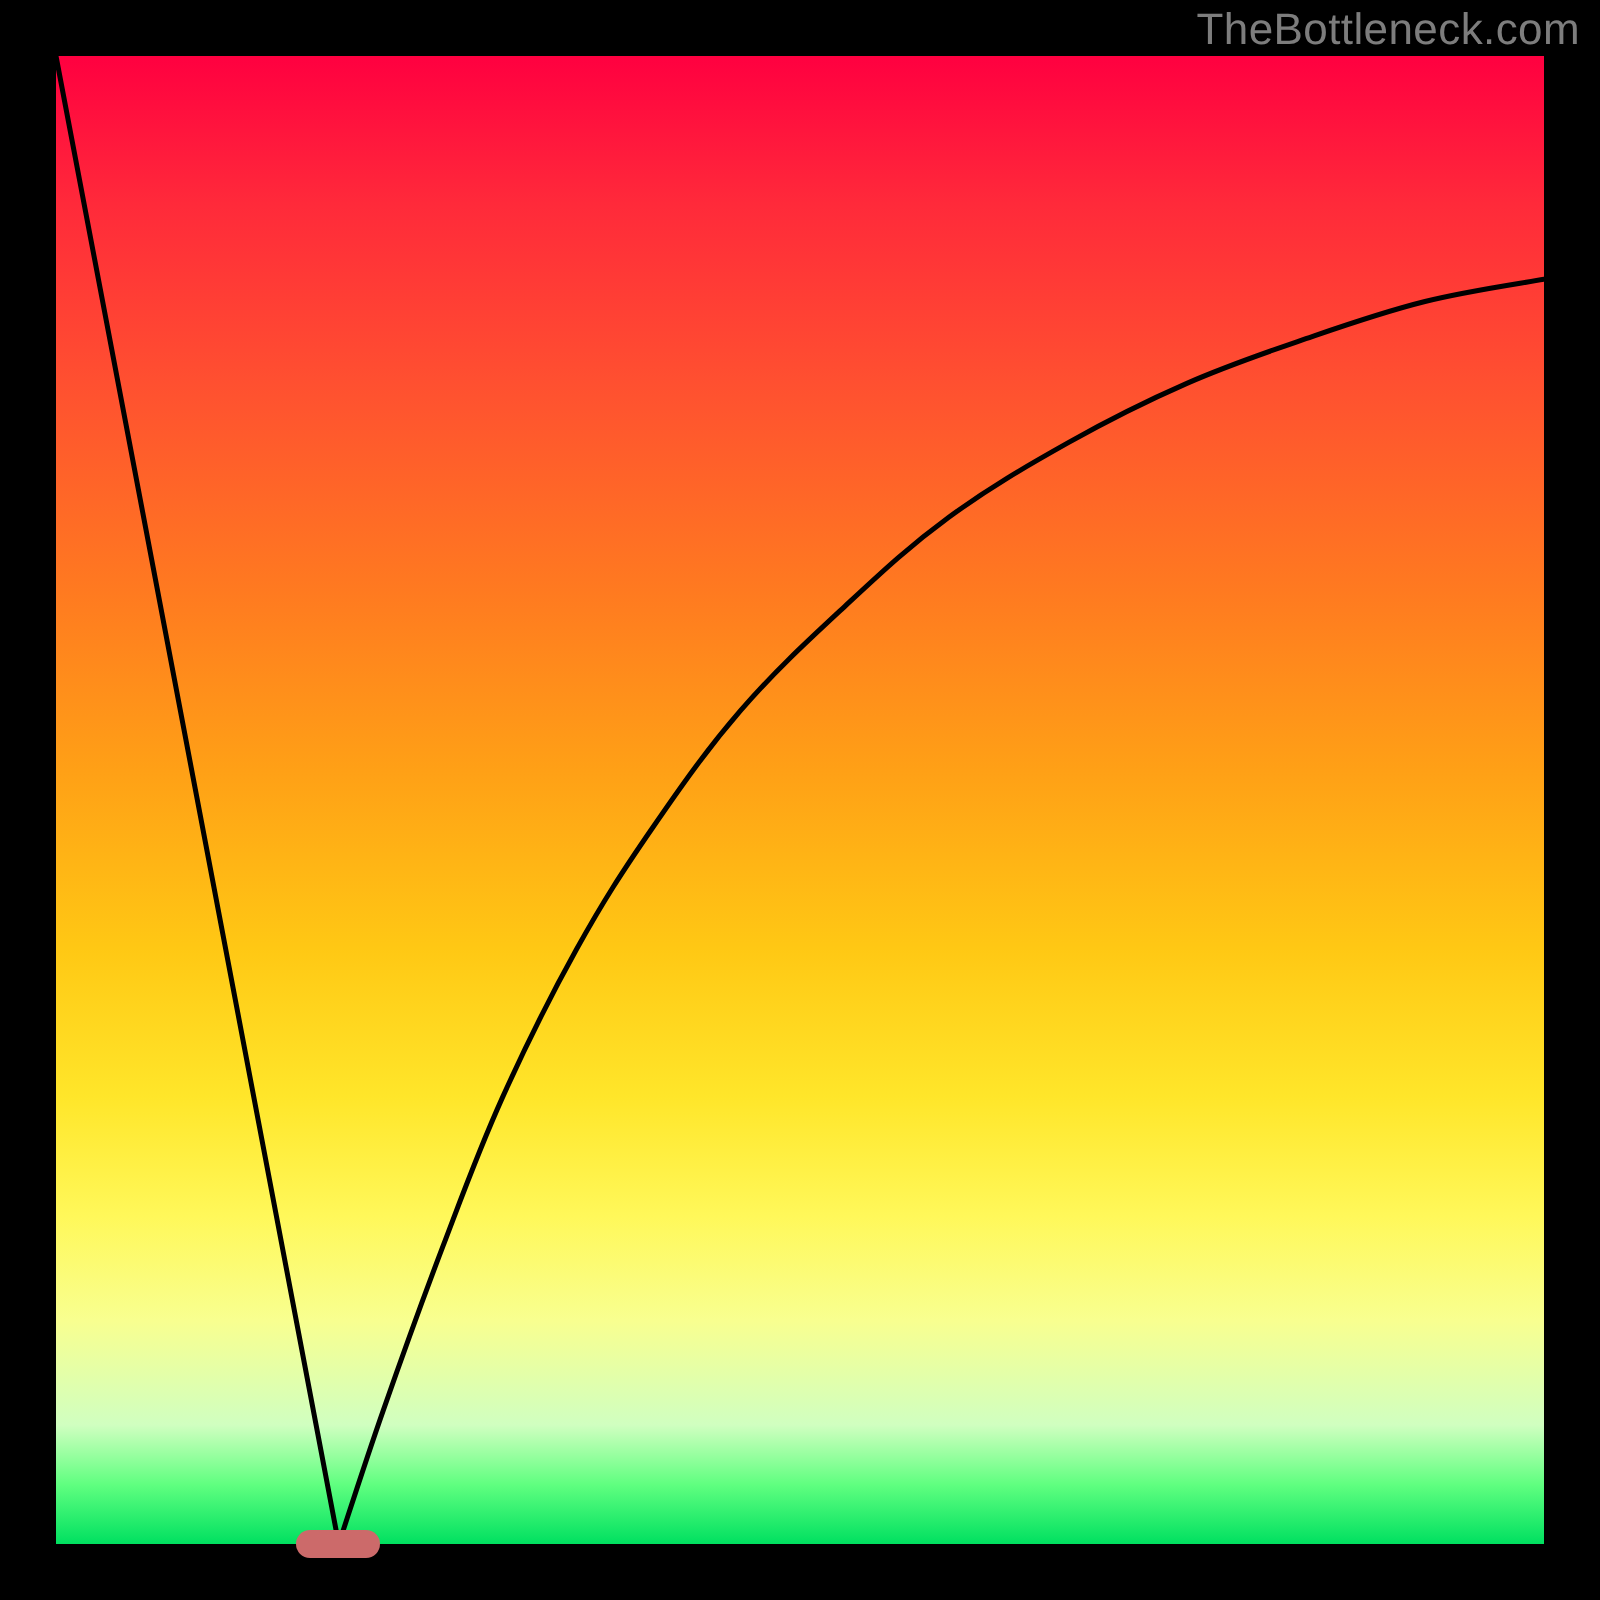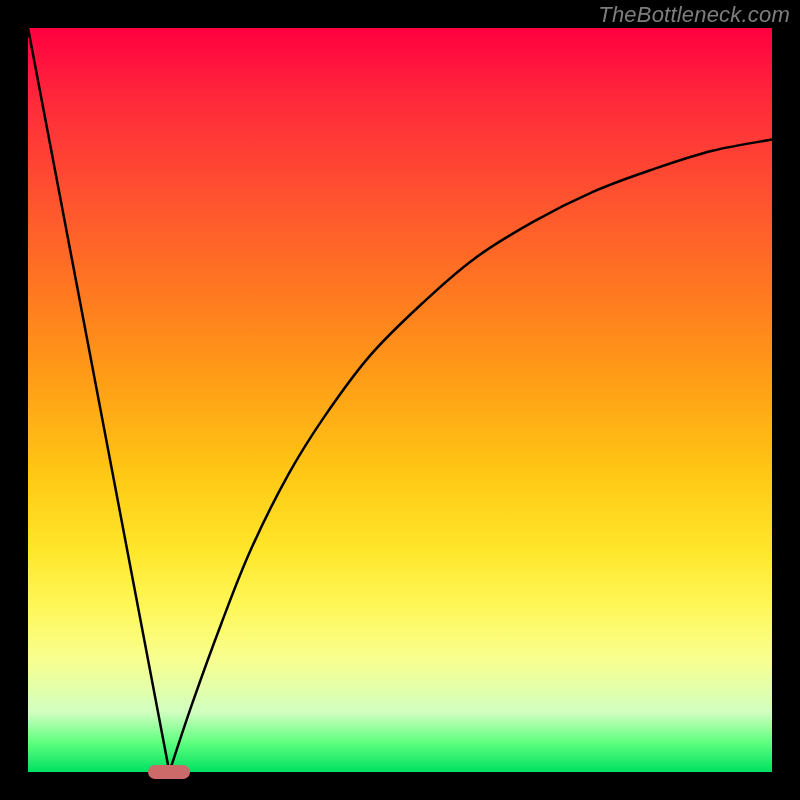--- a/index.html
+++ b/index.html
@@ -11,21 +11,20 @@
     background: #000;
     font-family: Arial, Helvetica, sans-serif;
   }
   .frame {
     position: absolute;
     top: 0;
     left: 0;
     width: 800px;
     height: 800px;
     background: #000;
-    font-style: italic;
   }
   .plot-area {
     position: absolute;
     top: 28px;
     left: 28px;
     width: 744px;
     height: 744px;
     background: linear-gradient(
       to bottom,
       #ff0040 0%,

